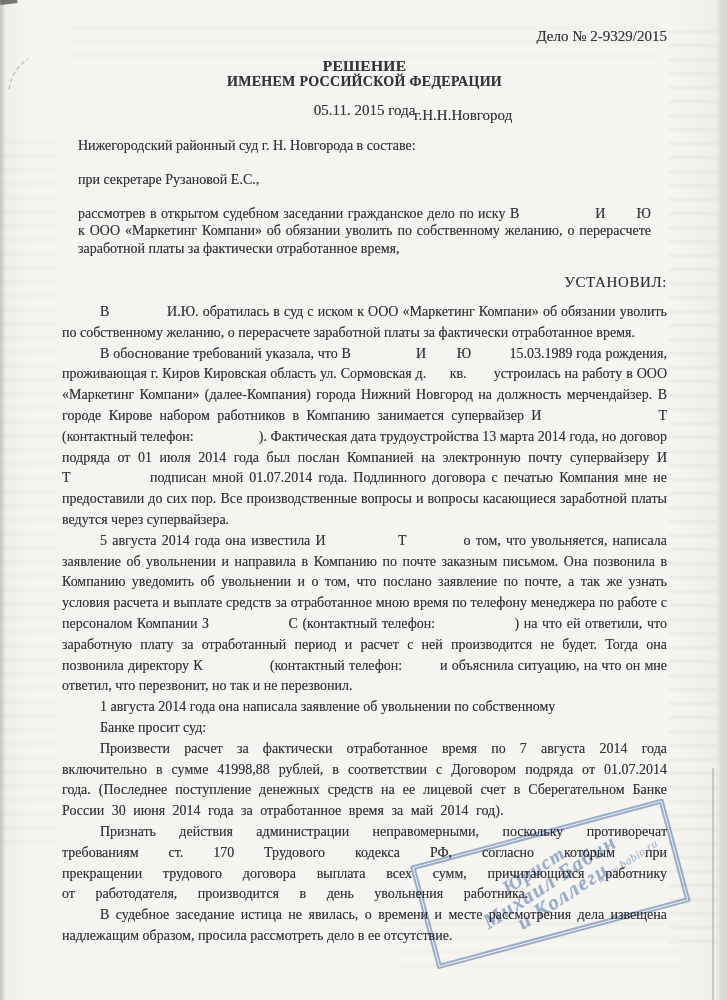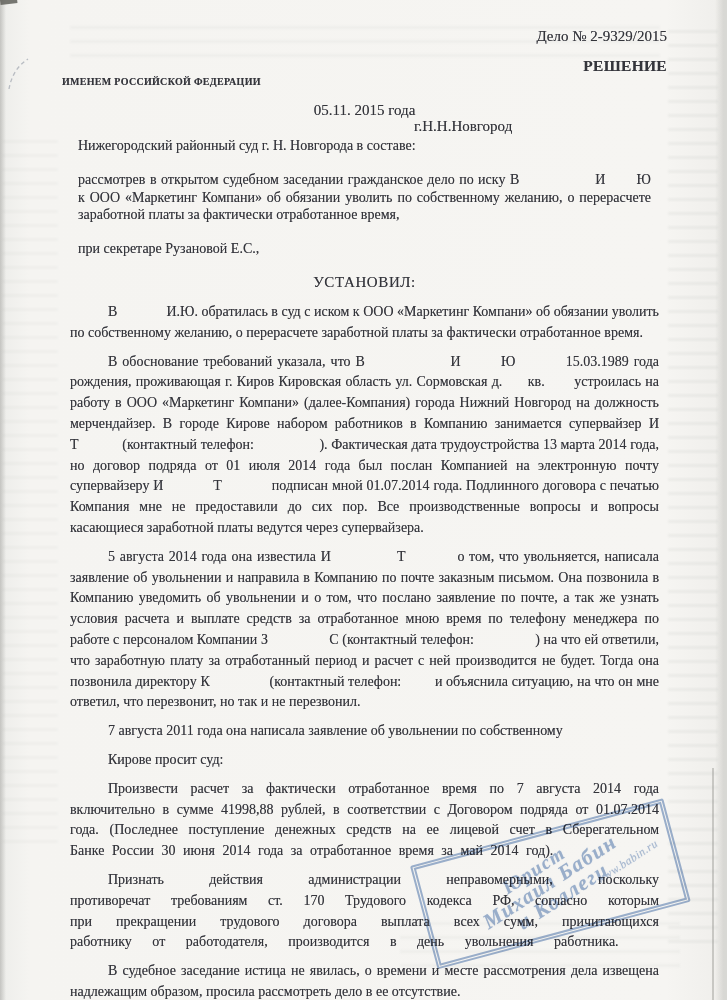--- a/index.html
+++ b/index.html
@@ -6,31 +6,31 @@
   .page {
     position:relative; width:724px; height:1000px; overflow:hidden;
     background:linear-gradient(90deg,#ededea 0%,#f5f4f1 4%,#f6f5f2 92%,#efeeeb 100%);
     font-family:Liberation Serif, serif;
     color:#34353b;
   }
   .content { position:absolute; left:62px; right:57px; top:0; }
   .txt { text-shadow:0 0 0.6px rgba(52,53,65,.55); }
 
   .case-number { padding-top:28px; text-align:right; font-size:15px; }
-  .doc-title   { margin-top:13px; text-align:right; font-weight:bold; font-size:15.5px; line-height:16px; letter-spacing:.3px; }
-  .doc-subtitle{ text-align:left; font-weight:bold; font-size:10px; line-height:16px; letter-spacing:.3px; }
+  .doc-title   { margin-top:13px; text-align:center; font-weight:bold; font-size:15.5px; line-height:16px; letter-spacing:.3px; }
+  .doc-subtitle{ text-align:center; font-weight:bold; font-size:14px; line-height:16px; letter-spacing:.3px; }
   .date-row { position:relative; margin-top:12px; font-size:15px; height:19px;text-align:center; }
-  .date-row .city { position:absolute; left:352px; top:16px; }
+  .date-row .city { position:absolute; left:352px; top:5px; }
 
   .intro { margin-top:13px; font-size:14px; line-height:17.8px; text-align:justify; }
   .intro p { margin:16px; white-space:pre-wrap; }
-  .ustanovil { margin-top:9px; text-align:center; font-size:15px; letter-spacing:.6px; }
+  .ustanovil { margin-top:9px; text-align:right; font-size:15px; letter-spacing:.6px; }
 
   .body-text { margin-top:11px; font-size:14px; line-height:20.8px; }
-  .body-text p { margin:8px; text-indent:38px; text-align:justify; white-space:pre-wrap; }
+  .body-text p { margin:0; text-indent:38px; text-align:justify; white-space:pre-wrap; }
   .sp-wide  { word-spacing:24px; }
   .sp-mid   { word-spacing:4px;  }
   .sp-wide2 { word-spacing:17px; }
 
   
   .bleed { position:absolute; filter:blur(1.3px); pointer-events:none;
            background:repeating-linear-gradient(180deg, rgba(125,135,128,.16) 0 3px, transparent 3px 14px); }
   .bleed-right  { left:668px; top:30px;  width:50px;  height:915px; opacity:.55; }
   .bleed-top    { left:70px;  top:26px;  width:590px; height:34px;  opacity:.35; }
   .bleed-left   { left:2px;   top:140px; width:56px;  height:710px; opacity:.30; }
@@ -87,32 +87,32 @@
     <div class="doc-title">РЕШЕНИЕ</div>
     <div class="doc-subtitle">ИМЕНЕМ РОССИЙСКОЙ ФЕДЕРАЦИИ</div>
 
     <div class="date-row">
       <span>05.11. 2015 года</span>
       <span class="city">г.Н.Н.Новгород</span>
     </div>
 
     <div class="intro">
       <p>Нижегородский районный суд г. Н. Новгорода в составе:</p>
+      <p>при секретаре Рузановой Е.С.,</p>
       <p>рассмотрев в открытом судебном заседании гражданское дело по иску В                 И       Ю         к ООО «Маркетинг Компани» об обязании уволить по собственному желанию, о перерасчете заработной платы за фактически отработанное время,</p>
-      <p>при секретаре Рузановой Е.С.,</p>
     </div>
 
     <div class="ustanovil">УСТАНОВИЛ:</div>
 
     <div class="body-text">
       <p>В              И.Ю. обратилась в суд с иском к ООО «Маркетинг Компани» об обязании уволить по собственному желанию, о перерасчете заработной платы за фактически отработанное время.</p>
       <p>В обоснование требований указала, что В                 И        Ю          15.03.1989 года рождения, проживающая г. Киров Кировская область ул. Сормовская д.      кв.       устроилась на работу в ООО «Маркетинг Компани» (далее-Компания) города Нижний Новгород на должность мерчендайзер. В городе Кирове набором работников в Компанию занимается супервайзер И                Т            (контактный телефон:                  ). Фактическая дата трудоустройства 13 марта 2014 года, но договор подряда от 01 июля 2014 года был послан Компанией на электронную почту супервайзеру И             Т             подписан мной 01.07.2014 года. Подлинного договора с печатью Компания мне не предоставили до сих пор. Все производственные вопросы и вопросы касающиеся заработной платы ведутся через супервайзера.</p>
       <p>5 августа 2014 года она известила И              Т           о том, что увольняется, написала заявление об увольнении и направила в Компанию по почте заказным письмом. Она позвонила в Компанию уведомить об увольнении и о том, что послано заявление по почте, а так же узнать условия расчета и выплате средств за отработанное мною время по телефону менеджера по работе с персоналом Компании З                 С (контактный телефон:                 ) на что ей ответили, что заработную плату за отработанный период и расчет с ней производится не будет. Тогда она позвонила директору К                (контактный телефон:         и объяснила ситуацию, на что он мне ответил, что перезвонит, но так и не перезвонил.</p>
-      <p>7 августа 2011 года она написала заявление об увольнении по собственному</p>
-      <p>Кирове просит суд:</p>
+      <p>1 августа 2014 года она написала заявление об увольнении по собственному</p>
+      <p>Банке просит суд:</p>
       <p class="sp-mid">Произвести расчет за фактически отработанное время по 7 августа 2014 года включительно в сумме 41998,88 рублей, в соответствии с Договором подряда от 01.07.2014 года. (Последнее поступление денежных средств на ее лицевой счет в Сберегательном Банке России 30 июня 2014 года за отработанное время за май 2014 год).</p>
       <p class="sp-wide2">Признать действия администрации неправомерными, поскольку противоречат требованиям ст. 170 Трудового кодекса РФ, согласно которым при прекращении трудового договора выплата всех сумм, причитающихся работнику от работодателя, производится в день увольнения работника.</p>
       <p>В судебное заседание истица не явилась, о времени и месте рассмотрения дела извещена надлежащим образом, просила рассмотреть дело в ее отсутствие.</p>
     </div>
   </div>
 
   <div class="stamp">
     <div class="stamp-text">
       <div class="s1">Юрист</div>
       <div class="s2">Михаил Бабин</div>

